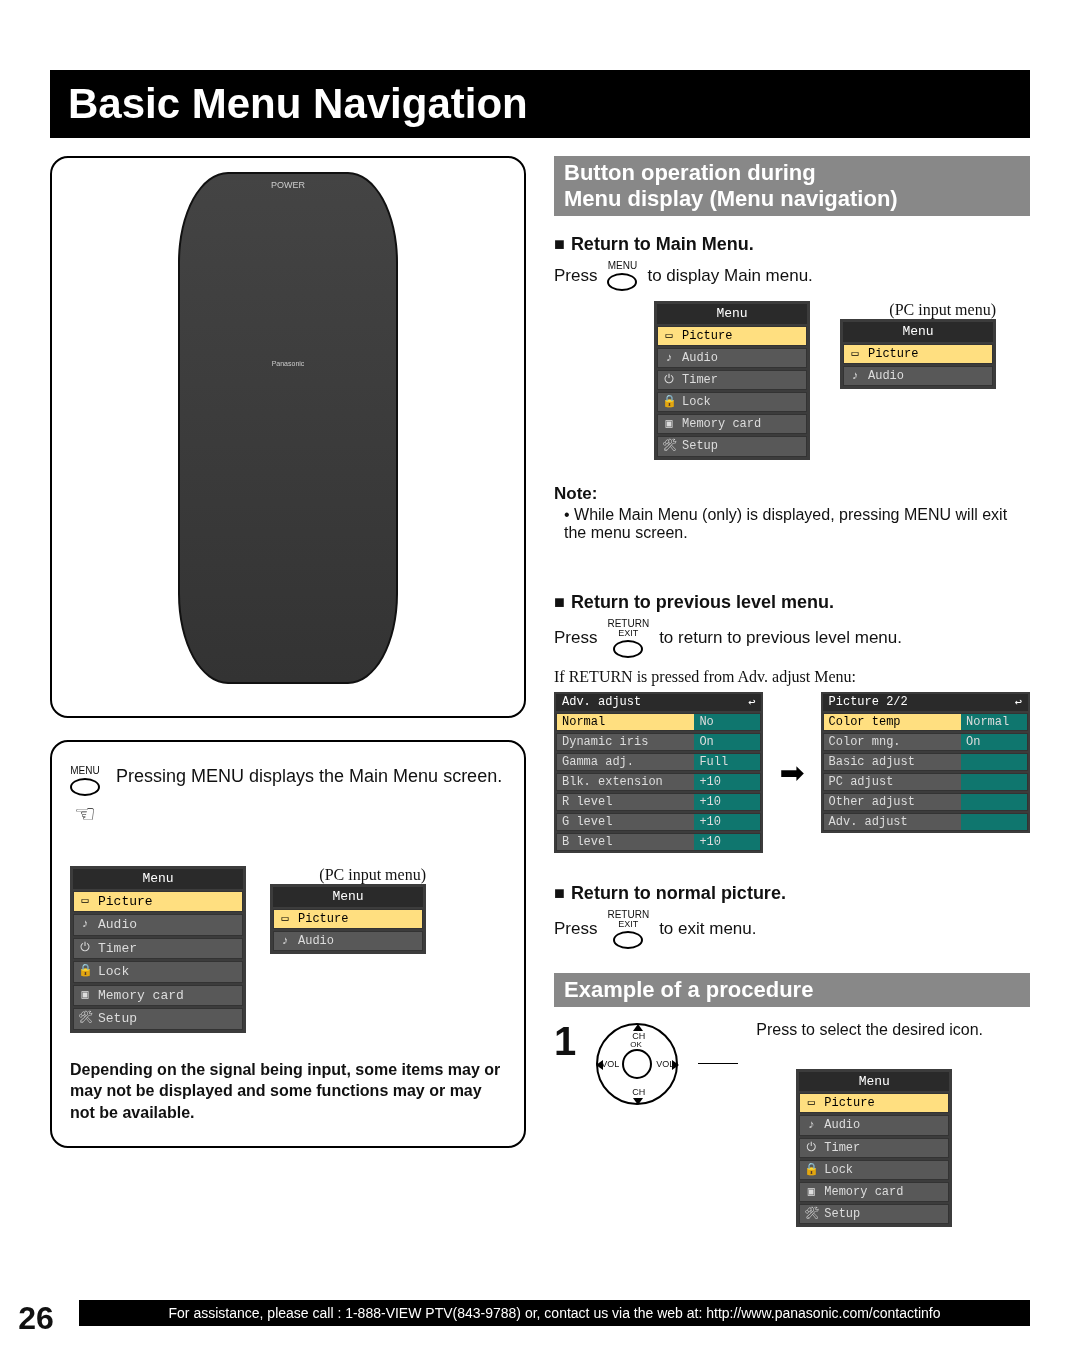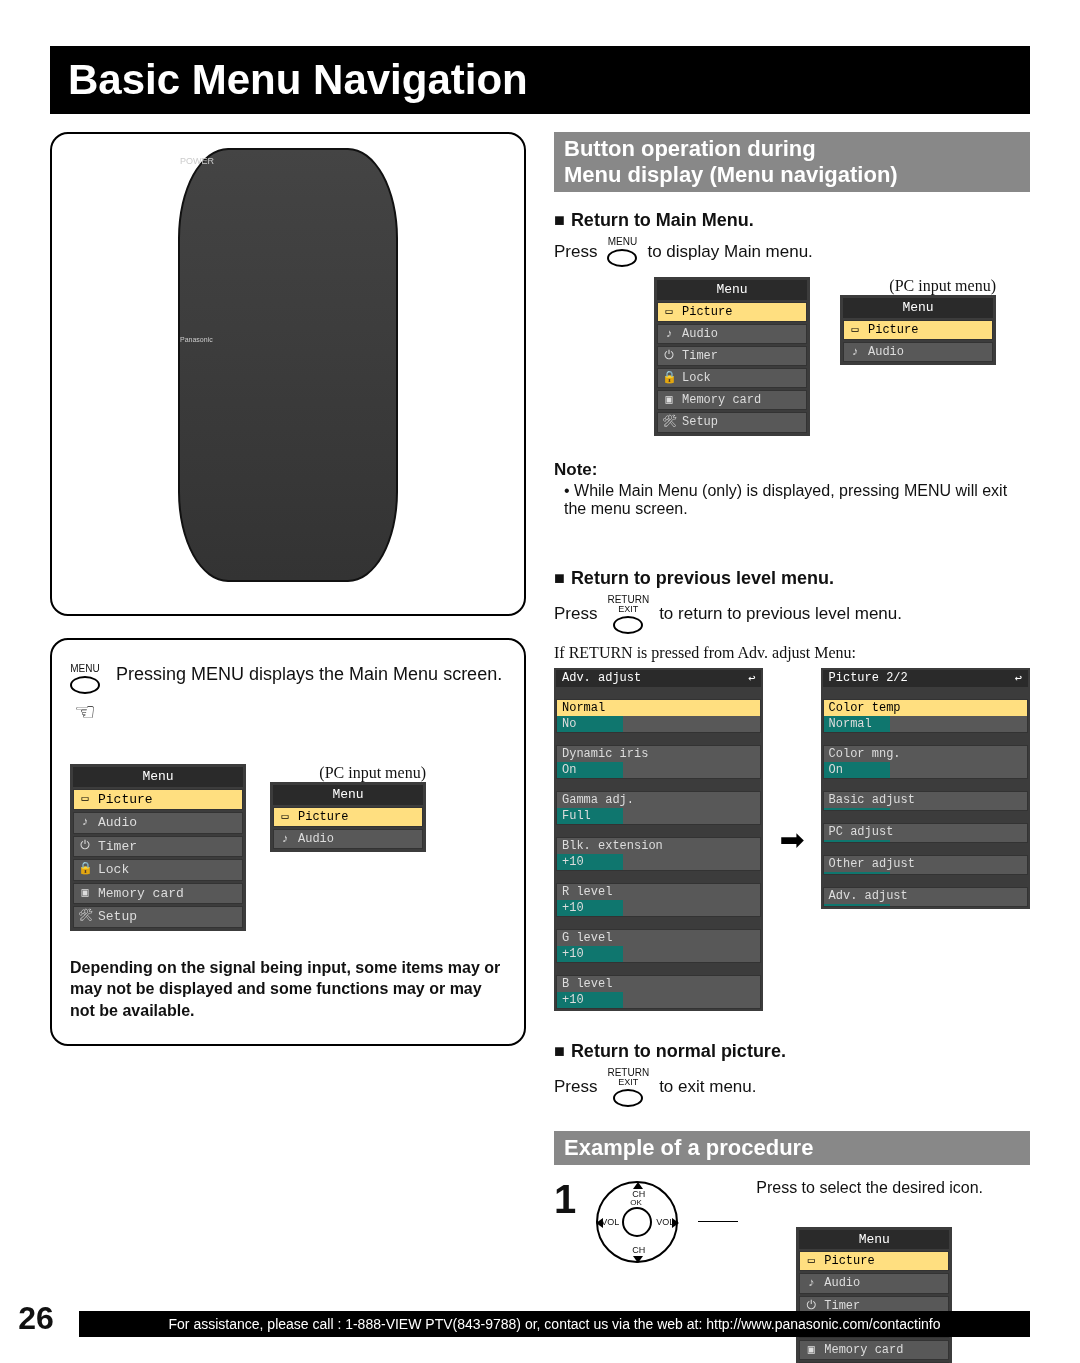--- a/index.html
+++ b/index.html
@@ -27,21 +27,21 @@
     font-size: 18px;
     color: #111;
   }
   .page {
     width: var(--page-w);
     height: var(--page-h);
     background: var(--page-bg);
     margin: 0 auto;
     position: relative;
     box-sizing: border-box;
-    padding: 46px 50px 60px 50px;
+    padding: 70px 50px 60px 50px;
   }
   .title {
     background: var(--title-bg);
     color: var(--title-fg);
     font-size: 42px;
     font-weight: bold;
     padding: 10px 18px;
     margin: 0 0 18px 0;
   }
   .cols {
@@ -148,22 +148,21 @@
     background: #2a2a2a;
     color:#fff;
     padding: 1px 6px;
     display:flex; justify-content: space-between;
   }
   .kvmenu .kvtitle .ret { font-size: 12px; }
   .kvmenu .kvrow {
     display: flex;
     background: #585858;
     border: 1px solid #333;
-    margin-top: 12px;
-    flex-direction: column;
+    margin-top: 2px;
   }
   .kvmenu .kvrow.sel .k { background: var(--menu-item-sel); color:#000; }
   .kvmenu .kvrow .k { flex: 1; padding: 1px 5px; }
   .kvmenu .kvrow .v { width: 56px; padding: 1px 5px; background:#0f766e; }
 
   .arrow-big {
     font-size: 30px;
     align-self: center;
     color: #000;
     padding: 0 6px;
@@ -210,37 +209,38 @@
   .dpad .lbl.ok  { left: 36px; top: 19px; font-size: 8px; }
   .dpad .tri { position:absolute; width:0; height:0; }
   .dpad .tri.u { left:39px; top:3px;   border-left:5px solid transparent; border-right:5px solid transparent; border-bottom:7px solid #000; }
   .dpad .tri.d { left:39px; bottom:2px;border-left:5px solid transparent; border-right:5px solid transparent; border-top:7px solid #000; }
   .dpad .tri.l { left:2px;  top:39px;  border-top:5px solid transparent;  border-bottom:5px solid transparent; border-right:7px solid #000; }
   .dpad .tri.r { right:1px; top:39px;  border-top:5px solid transparent;  border-bottom:5px solid transparent; border-left:7px solid #000; }
 
   
   .remote {
     width: 220px;
-    height: 434px;
+    height: 512px;
     margin: 0 auto 10px;
     border: 2px solid #111;
     border-radius: 50px / 90px;
     background: linear-gradient(#444,#333);
     position: relative;
     color:#ccc;
     font-size: 9px;
+    text-align:center;
     padding-top: 6px;
     box-sizing: border-box;
   }
 
   .footer {
     position: absolute;
     left: 0; right: 50px; bottom: 26px;
     display: flex;
-    align-items: flex-end;
+    align-items: flex-start;
     gap: 7px;
   }
   .footer .pg {
     font-size: 32px; font-weight: bold;
     width: 72px; text-align: center;
   }
   .footer .bar {
     flex:1;
     background: var(--footer-bg);
     color: var(--footer-fg);

